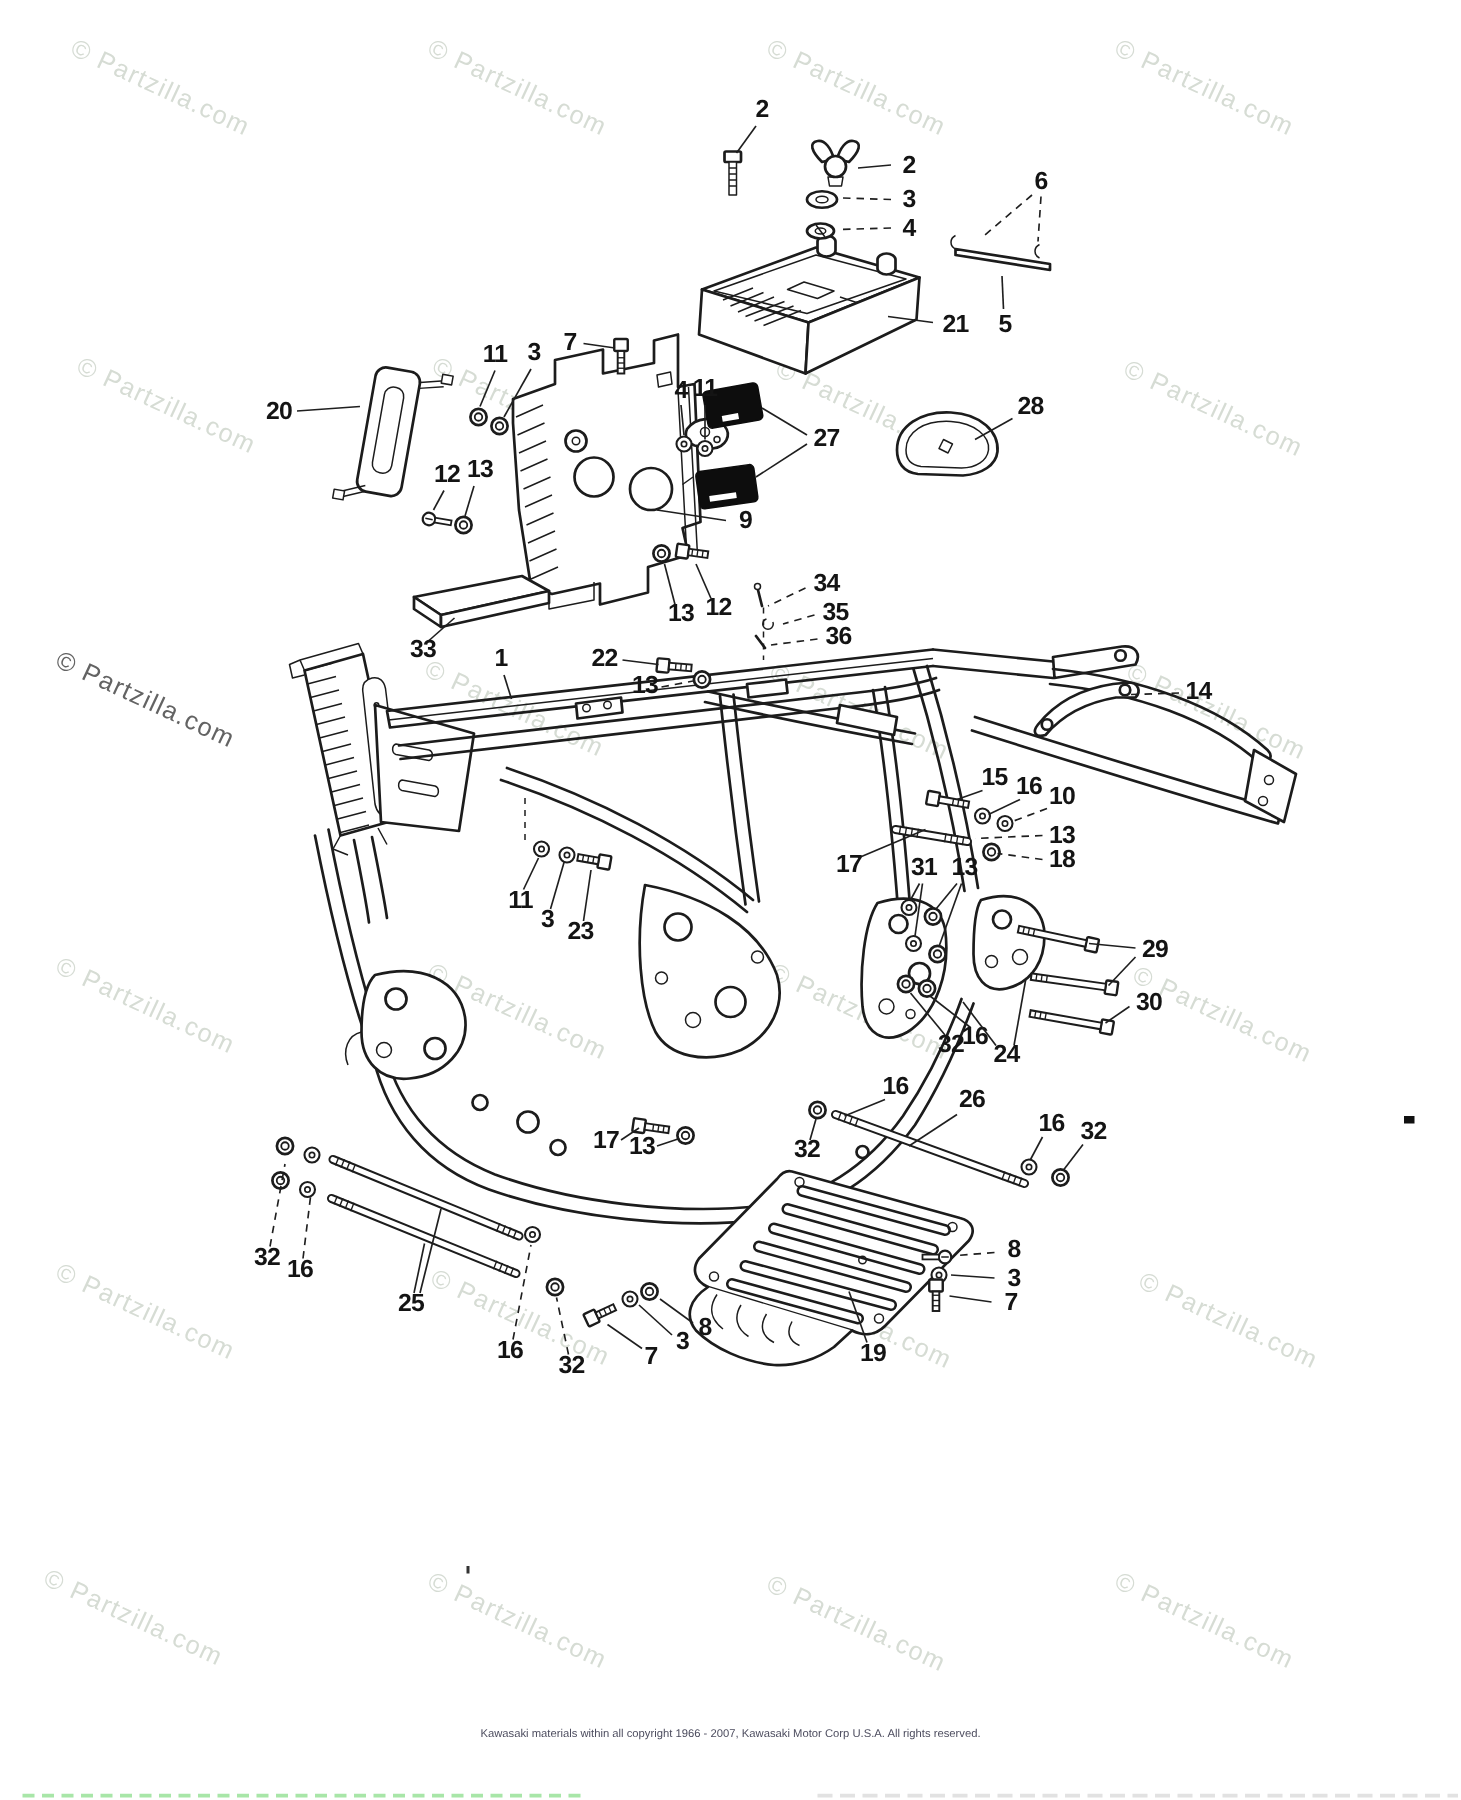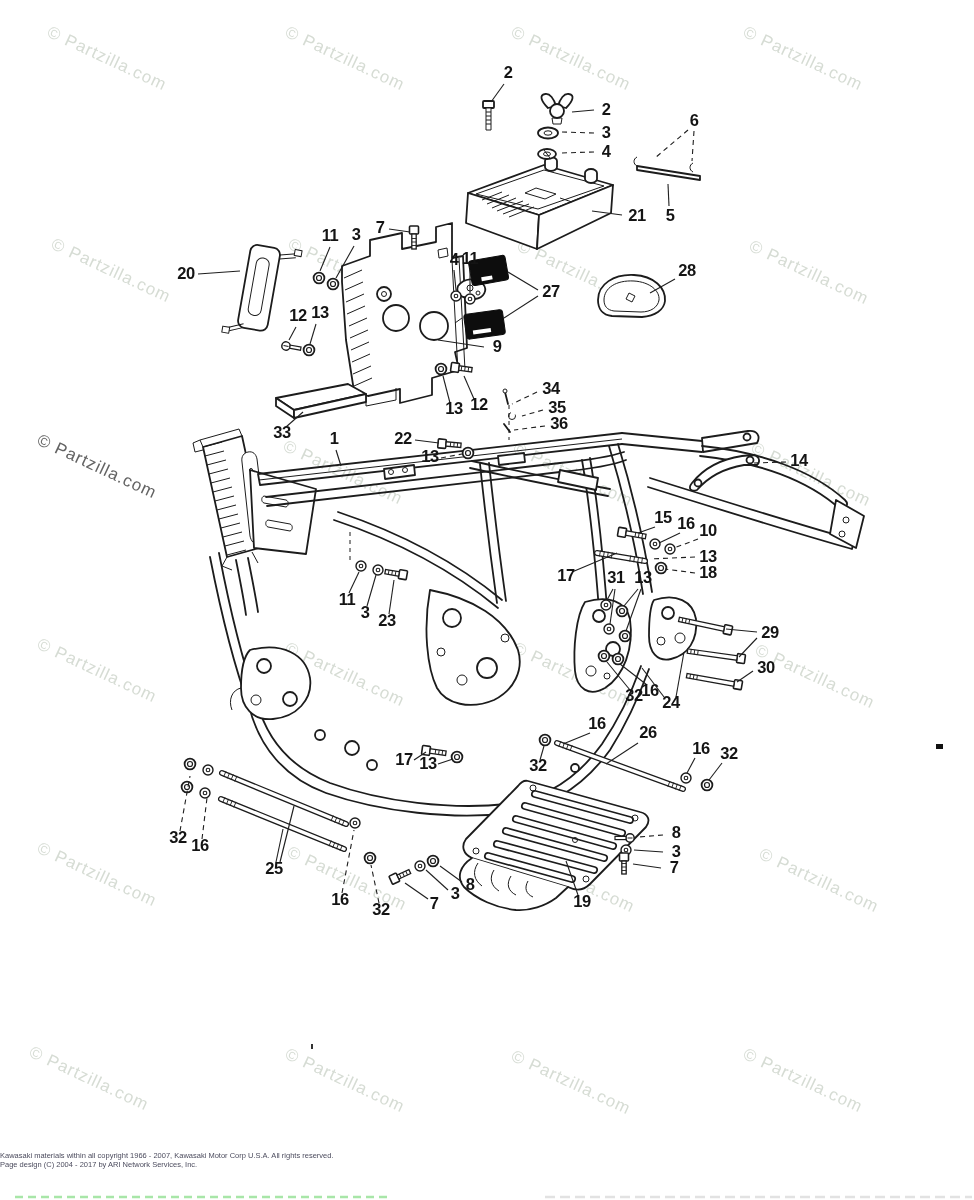--- a/index.html
+++ b/index.html
@@ -7,21 +7,21 @@
           font-family:"Liberation Sans",sans-serif;}
   svg{position:absolute;left:0;top:0;}
   .wm{font-family:"Liberation Sans",sans-serif;letter-spacing:1px;}
   .callout{font-family:"Liberation Sans",sans-serif;font-weight:bold;font-size:16.5px;
            fill:#141414;letter-spacing:-0.5px;}
   .lead{stroke:#1f1f1f;stroke-width:1.1;fill:none;}
   .ink{stroke:#1c1c1c;fill:none;stroke-width:1.8;stroke-linejoin:round;stroke-linecap:round;}
   .thin{stroke:#1c1c1c;fill:none;stroke-width:1;stroke-linejoin:round;}
   .fillw{fill:#ffffff;}
   .dark{fill:#0d0d0d;stroke:#0d0d0d;}
-  .footer{position:absolute;left:0;right:0;top:1151px;text-align:left;color:#4c4c5e;
+  .footer{position:absolute;left:0;right:0;top:1151px;text-align:center;color:#4c4c5e;
           font-size:7.5px;line-height:9px;font-family:"Liberation Sans",sans-serif;}
 </style>
 </head>
 <body>
 
 <div class="canvas">
 
   <svg id="gen-back" width="974" height="1200" viewBox="0 0 974 1200">
       <text class="wm" font-size="17" fill="#d6dcd4" transform="translate(46 36) rotate(25)">© Partzilla.com</text>
       <text class="wm" font-size="17" fill="#d6dcd4" transform="translate(284 36) rotate(25)">© Partzilla.com</text>
@@ -760,15 +760,14 @@
         <text x="365" y="618" class="callout" text-anchor="middle">3</text>
       </g>
       <g>
         <line x1="389" y1="614" x2="394" y2="580" class="lead"></line>
         <text x="387" y="626" class="callout" text-anchor="middle">23</text>
       </g>
     </svg>
 
   <div class="footer">
     <div>Kawasaki materials within all copyright 1966 - 2007, Kawasaki Motor Corp U.S.A.   All rights reserved.</div>
-    <div>Page design (C) 2004 - 2017 by ARI Network Services, Inc.</div>
   </div>
 </div>
 
 </body></html>

